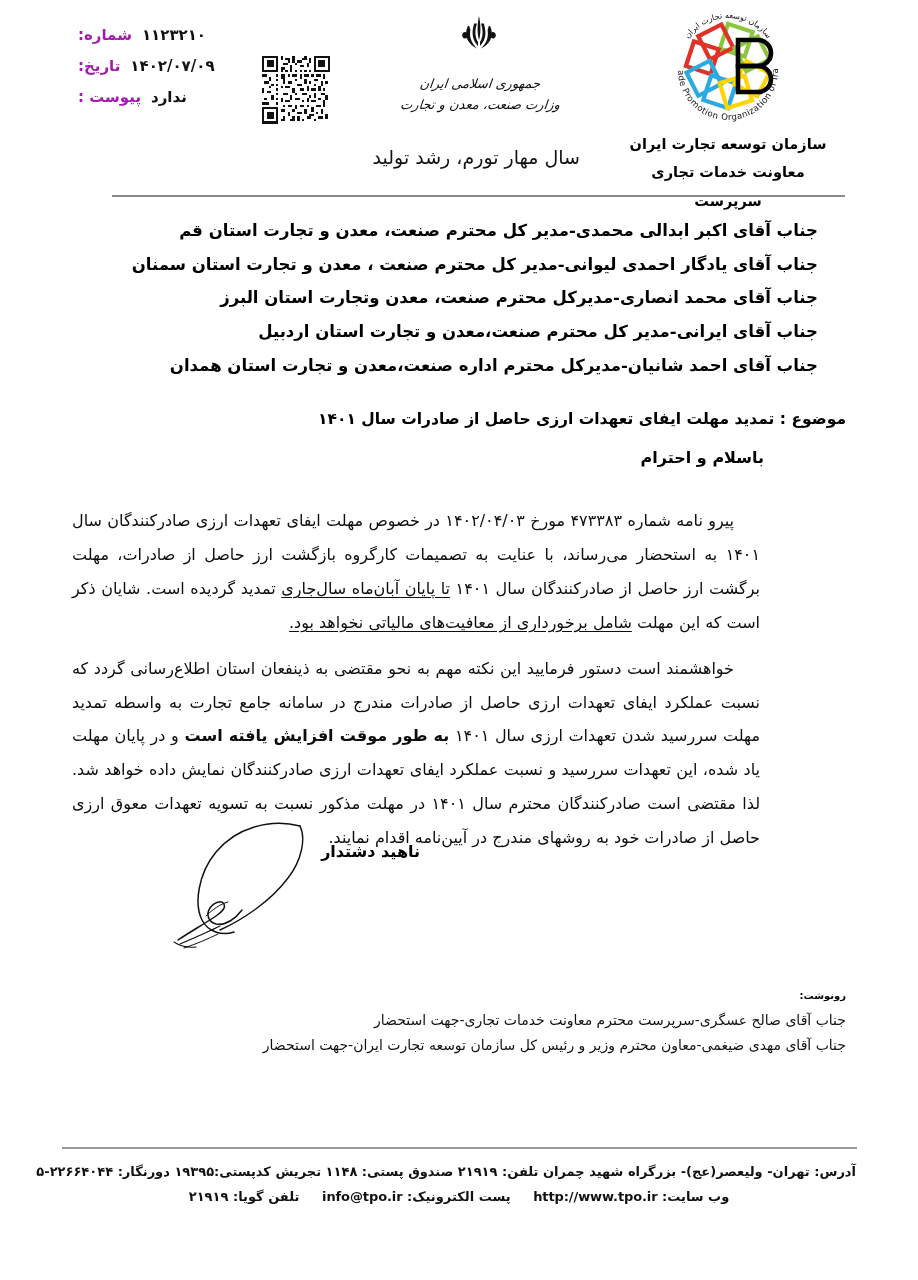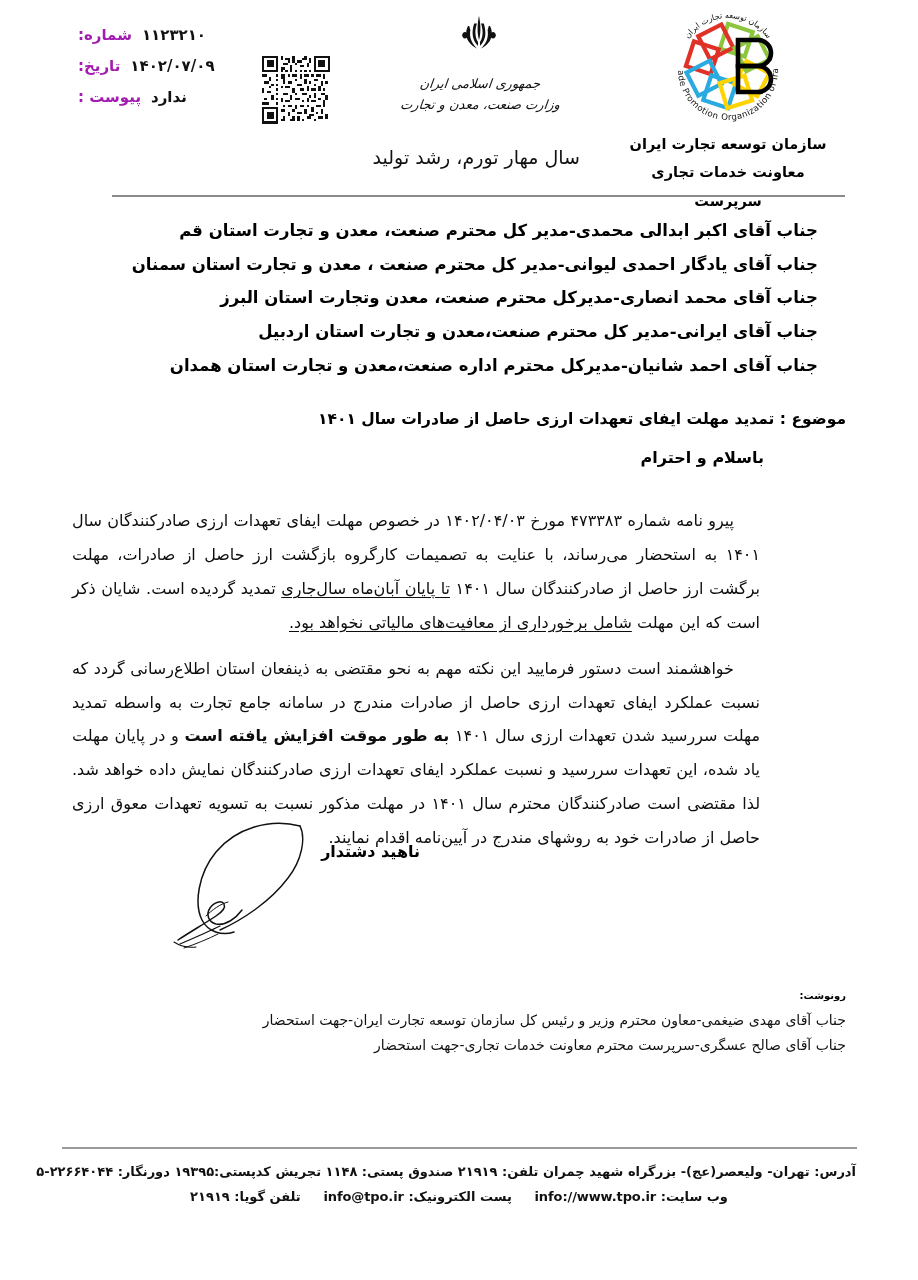--- a/index.html
+++ b/index.html
@@ -531,30 +531,30 @@
         <path d="M34,136 C46,132 58,127 68,122" stroke-width="1"></path>
         <path d="M24,130 C30,134 38,136 46,135" stroke-width="1.1"></path>
         <path d="M56,104 C62,98 70,92 78,90" stroke-width="1"></path>
       </g>
     </svg>
     <div class="signer-name">ناهید دشتدار</div>
   </div>
 
   <div class="cc-area">
     <div class="cc-title">رونوشت:</div>
+    <div class="cc-line">جناب آقای صالح عسگری-سرپرست محترم معاونت خدمات تجاری-جهت استحضار</div>
     <div class="cc-line">جناب آقای مهدی ضیغمی-معاون محترم وزیر و رئیس کل سازمان توسعه تجارت ایران-جهت استحضار</div>
-    <div class="cc-line">جناب آقای صالح عسگری-سرپرست محترم معاونت خدمات تجاری-جهت استحضار</div>
   </div>
 
   <div class="footer-rule"></div>
   <div class="footer">
     <div class="footer-line">آدرس: تهران- ولیعصر(عج)- بزرگراه شهید چمران    تلفن: ۲۱۹۱۹    صندوق پستی: ۱۱۴۸ تجریش    کدپستی:۱۹۳۹۵    دورنگار: ۲۲۶۶۴۰۴۴-۵</div>
     <div class="footer-line">
       <span>وب سایت:</span>
-      <span class="ltr">info://www.tpo.ir</span>
+      <span class="ltr">http://www.tpo.ir</span>
       &nbsp;&nbsp;&nbsp;
       <span>پست الکترونیک:</span>
       <span class="ltr">info@tpo.ir</span>
       &nbsp;&nbsp;&nbsp;
       <span>تلفن گویا:</span>
       <span>۲۱۹۱۹</span>
     </div>
   </div>
 
 </div>

